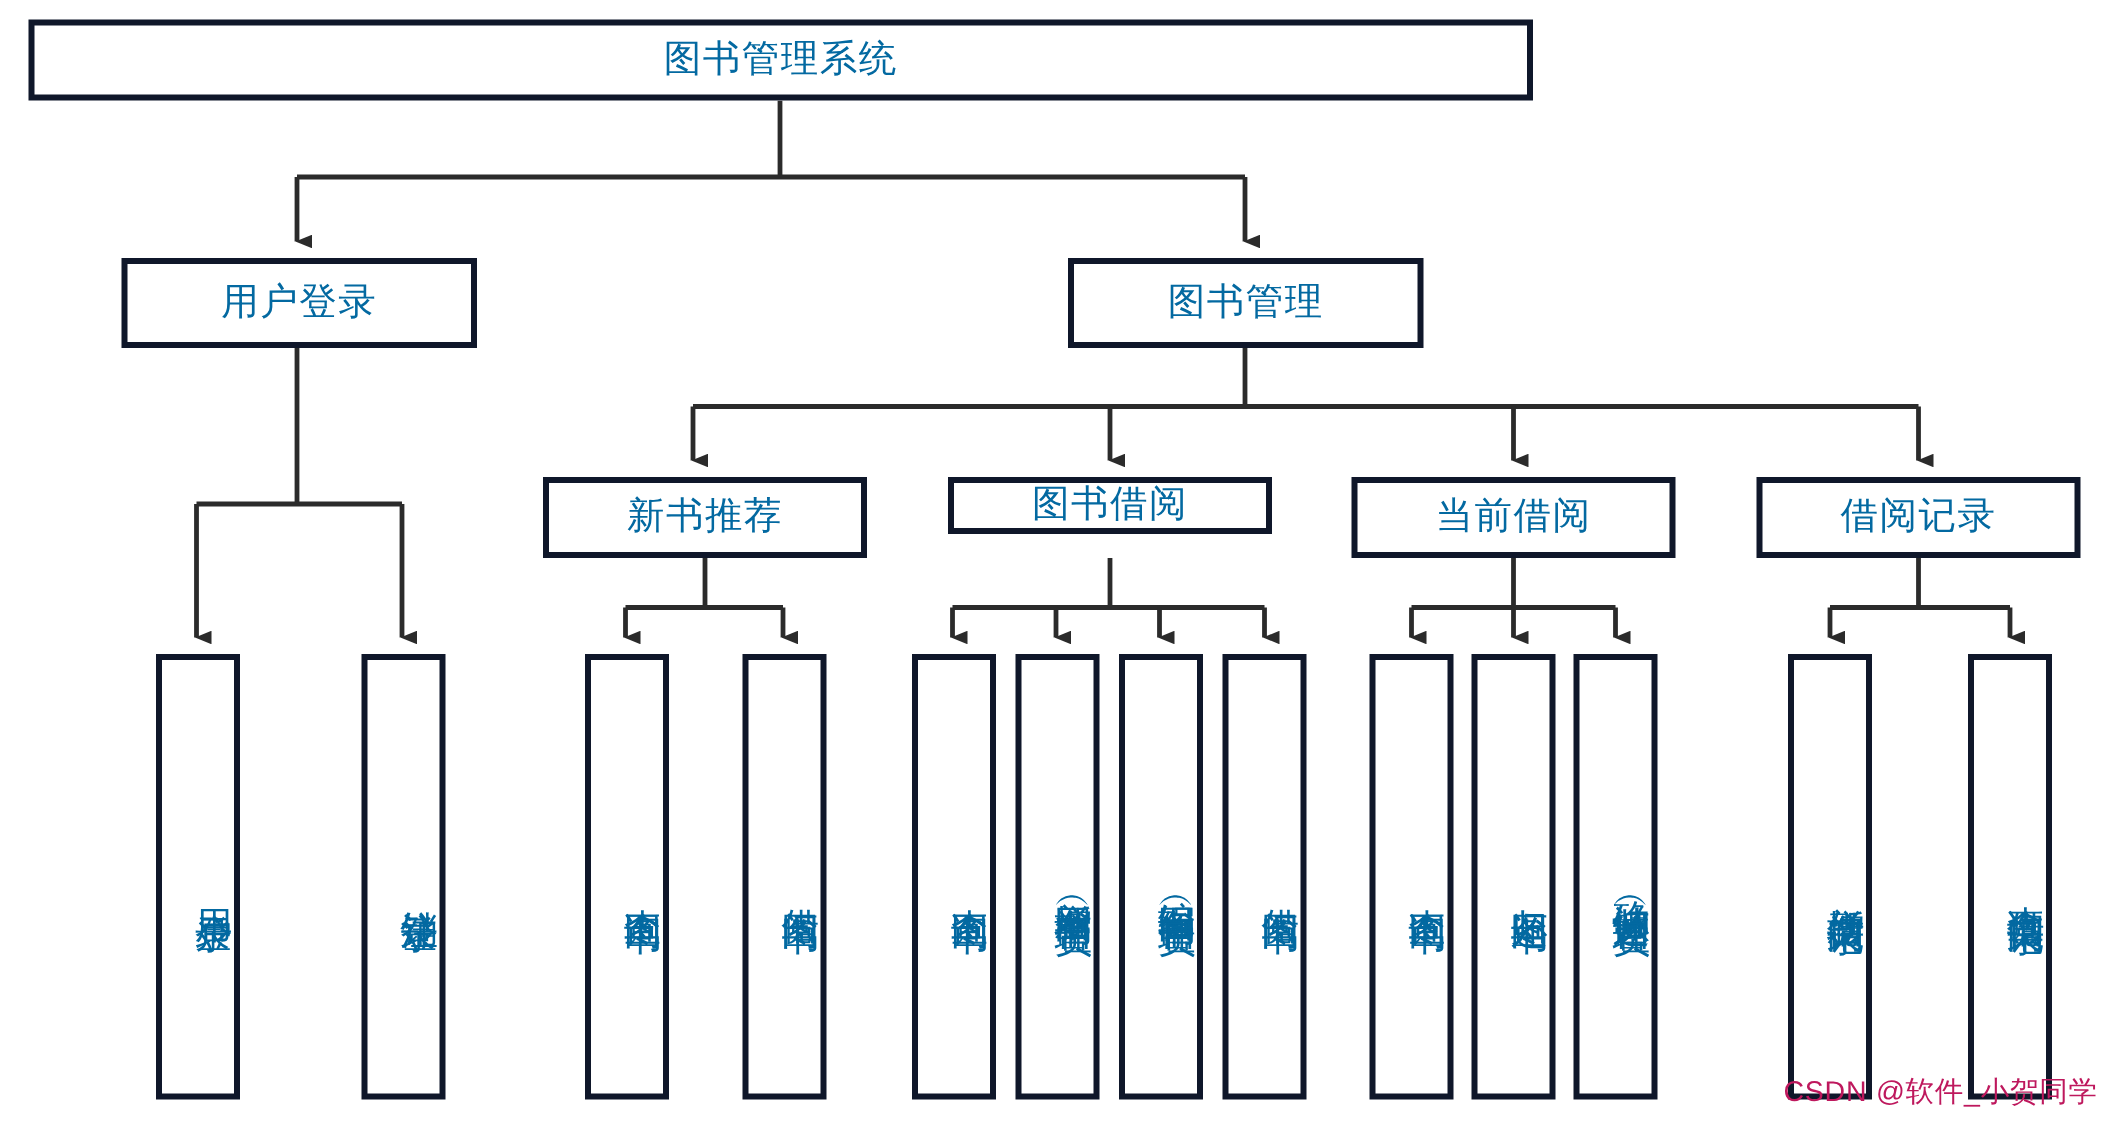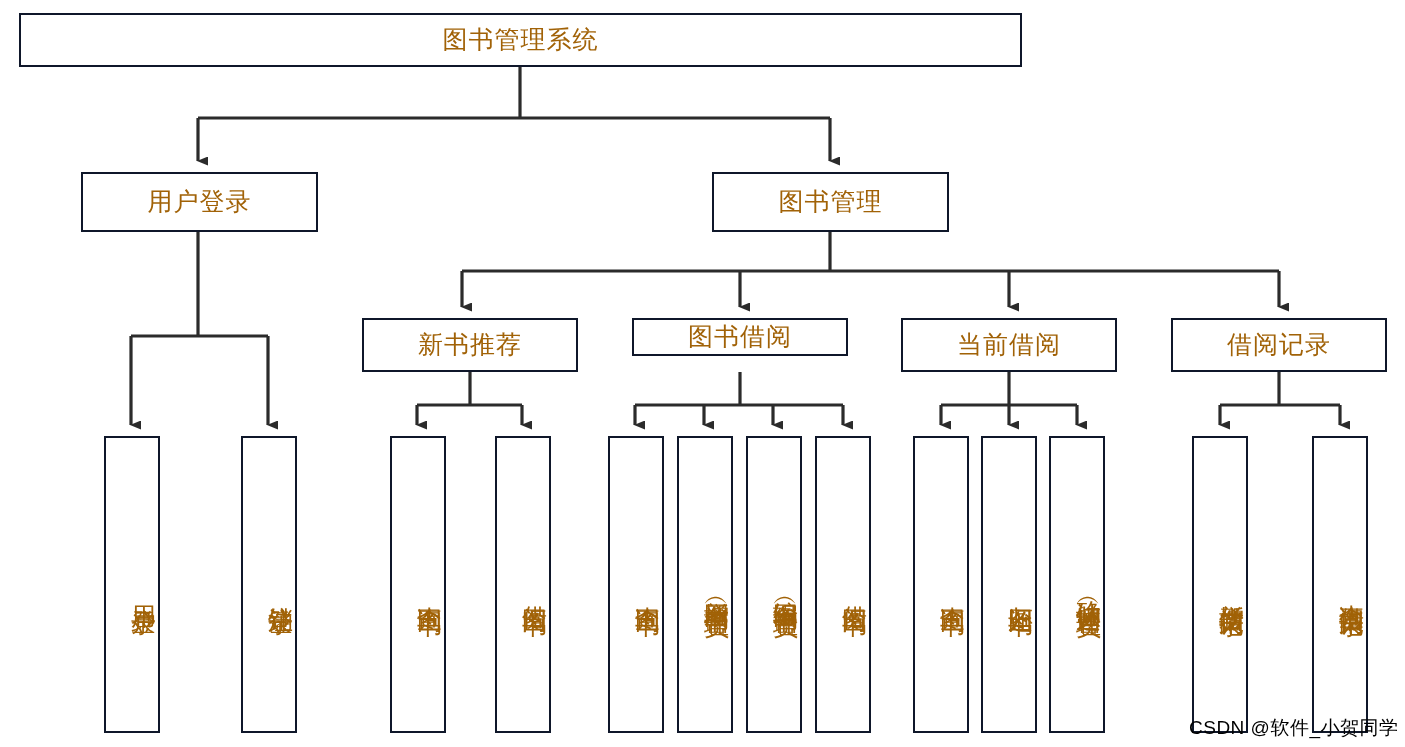--- a/index.html
+++ b/index.html
@@ -23,25 +23,25 @@
     left: 0;
     top: 0;
     width: 1405px;
     height: 747px;
     pointer-events: none;
   }
   .node {
     position: absolute;
     box-sizing: border-box;
     background: #ffffff;
-    border: 2px solid #0f172a;
+    border: 4px solid #0f172a;
     display: flex;
     align-items: center;
     justify-content: center;
-    color: #a16207;
+    color: #0369a1;
     z-index: 2;
   }
   .node-h {
     font-size: 25px;
     letter-spacing: 1px;
     line-height: 1.1;
     white-space: nowrap;
   }
   .node-leaf {
     font-size: 25px;
@@ -54,21 +54,21 @@
     padding-top: 10px;
   }
   .node-leaf .leaf-text {
     writing-mode: vertical-rl;
     text-orientation: upright;
     display: block;
   }
   .watermark {
     position: absolute;
     font-size: 19px;
-    color: #000000;
+    color: #be185d;
     white-space: nowrap;
     z-index: 5;
     letter-spacing: 0.5px;
   }
 </style>
 </head>
 <body>
 
 <div id="diagram-root">
 

